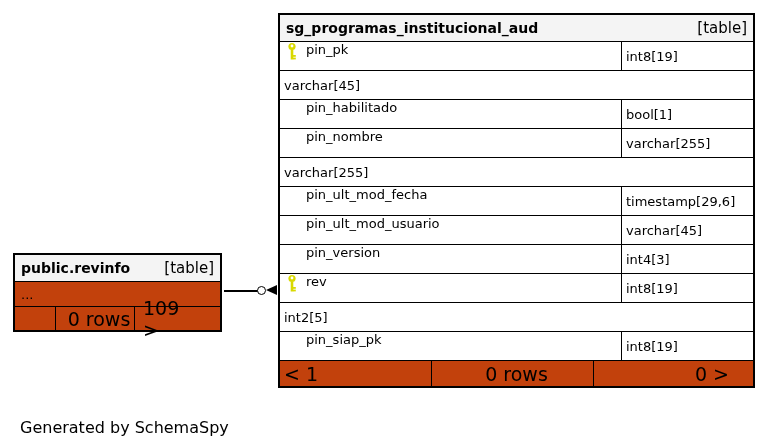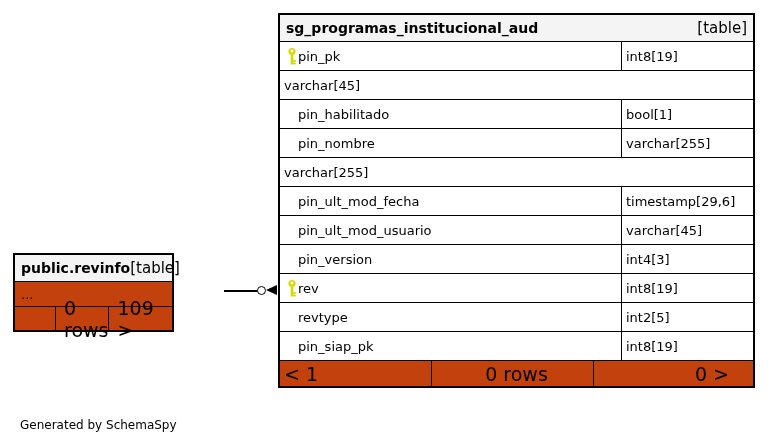--- a/index.html
+++ b/index.html
@@ -21,21 +21,21 @@
     padding: 0 6px; height: 27px; box-sizing: border-box;
   }
   .tbl-title { font-weight: bold; font-size: 14px; white-space: nowrap; }
   .tbl-badge { font-size: 15px; white-space: nowrap; }
   .row {
     display: flex; align-items: stretch;
     border-bottom: 1px solid var(--border, #000);
     height: 28px; box-sizing: content-box; font-size: 13px; background: #fff;
   }
   .name-cell {
-    flex: 1; display: flex; align-items: center; gap: 0;
+    flex: 1; display: flex; gap: 8px;
     padding-left: 6px; border-right: 1px solid var(--border, #000);
   }
   .key-slot { width: 12px; height: 18px; flex: 0 0 12px; }
   .type-cell { width: 127px; flex: 0 0 127px; display: flex; align-items: center; padding-left: 4px; }
   .tfoot { display: flex; font-size: 19px; gap: 8px; }
   .tfoot .fcell {
     display: flex; align-items: center; box-sizing: border-box;
     border-right: 1px solid var(--border, #000); height: 100%;
   }
   .tfoot .fcell:last-child { border-right: none; }
@@ -44,21 +44,21 @@
   .fcell.right { justify-content: flex-end; padding-right: 24px; }
 
   
   #aud-table { left: 278px; top: 13px; width: 477px; }
   #aud-table .tfoot { height: 25px; }
   #aud-table .fcell.left { flex: 0 0 152px; }
   #aud-table .fcell.center { flex: 1; }
   #aud-table .fcell.right { flex: 0 0 151px; }
 
   
-  #revinfo-table { left: 13px; top: 253px; width: 161px; }
+  #revinfo-table { left: 13px; top: 253px; width: 209px; }
   #revinfo-table .ellipsis-row {
     height: 24px; display: flex; align-items: center; padding-left: 6px;
     border-bottom: 1px solid var(--border, #000); font-size: 13px;
   }
   #revinfo-table .tfoot { height: 23px; }
   #revinfo-table .fcell.left { flex: 0 0 41px; }
   #revinfo-table .fcell.center { flex: 1; }
   #revinfo-table .fcell.right { flex: 0 0 77px; }
 
   
@@ -66,21 +66,21 @@
   .edge-circle {
     position: absolute; left: 257px; top: 286px; width: 9px; height: 9px;
     border: 1.6px solid #000; border-radius: 50%; background: #fff; box-sizing: border-box;
   }
   .edge-arrow {
     position: absolute; left: 266px; top: 285px; width: 0; height: 0;
     border-top: 5.5px solid transparent; border-bottom: 5.5px solid transparent;
     border-right: 11px solid #000;
   }
 
-  .note { position: absolute; left: 20px; top: 418px; font-size: 12px; }
+  .note { position: absolute; left: 20px; top: 418px; font-size: 16px; }
 </style>
 </head>
 <body>
 
 <div class="tbl" id="revinfo-table">
   <div class="tbl-header">
     <span class="tbl-title">public.revinfo</span>
     <span class="tbl-badge">[table]</span>
   </div>
   <div class="ellipsis-row">...</div>
@@ -203,30 +203,20 @@
         <rect x="4.7" y="7.5" width="2.6" height="10" fill="var(--key-yellow, #d9d900)"></rect>
         <rect x="7" y="13" width="2.8" height="1.8" fill="var(--key-yellow, #d9d900)"></rect>
         <rect x="7" y="15.6" width="2.8" height="1.8" fill="var(--key-yellow, #d9d900)"></rect>
       </svg>
       <span>rev</span>
     </div>
     <div class="type-cell">int8[19]</div>
   </div>
 
   <div class="row">
-    <div class="name-cell">
-      <svg class="key-slot" viewBox="0 0 12 18" width="12" height="18" xmlns="http://www.w3.org/2000/svg" style="visibility: hidden;">
-        <circle cx="6" cy="4.5" r="3.6" fill="var(--key-yellow, #d9d900)"></circle>
-        <circle cx="6" cy="4" r="1.4" fill="#ffffff"></circle>
-        <rect x="4.7" y="7.5" width="2.6" height="10" fill="var(--key-yellow, #d9d900)"></rect>
-        <rect x="7" y="13" width="2.8" height="1.8" fill="var(--key-yellow, #d9d900)"></rect>
-        <rect x="7" y="15.6" width="2.8" height="1.8" fill="var(--key-yellow, #d9d900)"></rect>
-      </svg>
-      <span>revtype</span>
-    </div>
     <div class="type-cell">int2[5]</div>
   </div>
 
   <div class="row">
     <div class="name-cell">
       <svg class="key-slot" viewBox="0 0 12 18" width="12" height="18" xmlns="http://www.w3.org/2000/svg" style="visibility: hidden;">
         <circle cx="6" cy="4.5" r="3.6" fill="var(--key-yellow, #d9d900)"></circle>
         <circle cx="6" cy="4" r="1.4" fill="#ffffff"></circle>
         <rect x="4.7" y="7.5" width="2.6" height="10" fill="var(--key-yellow, #d9d900)"></rect>
         <rect x="7" y="13" width="2.8" height="1.8" fill="var(--key-yellow, #d9d900)"></rect>

